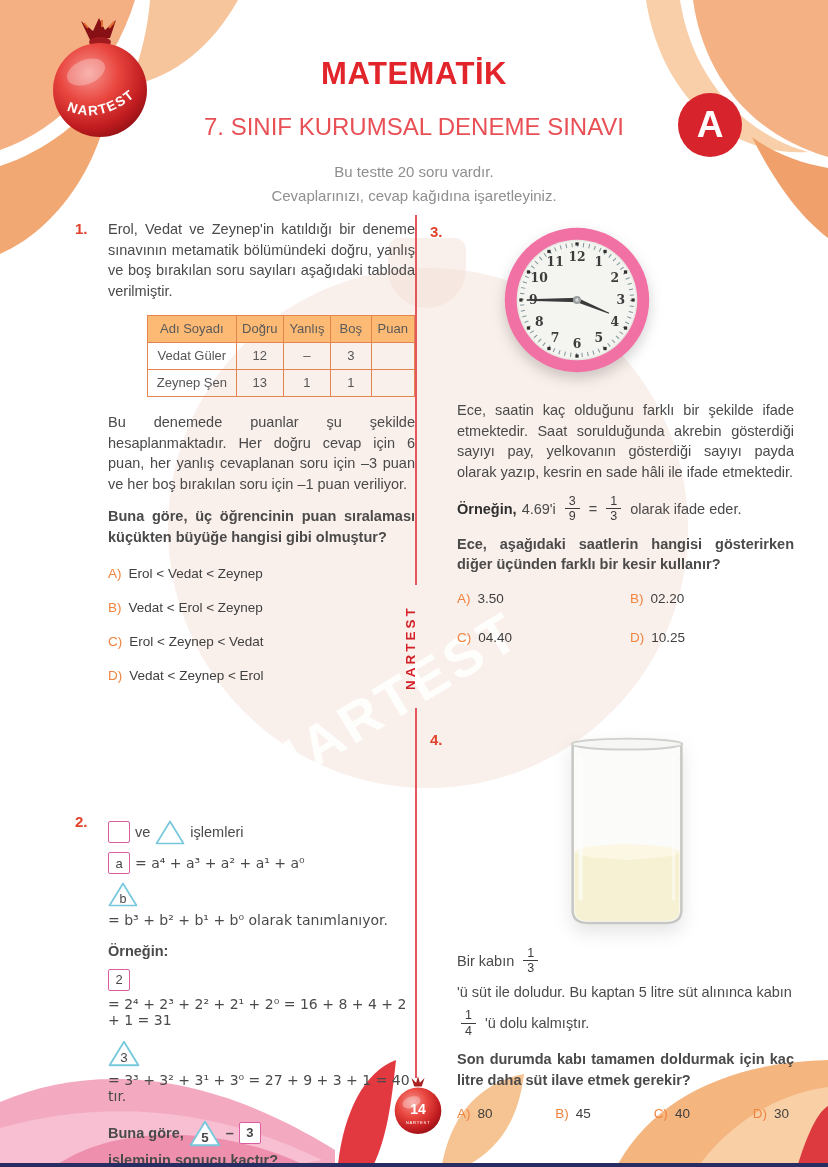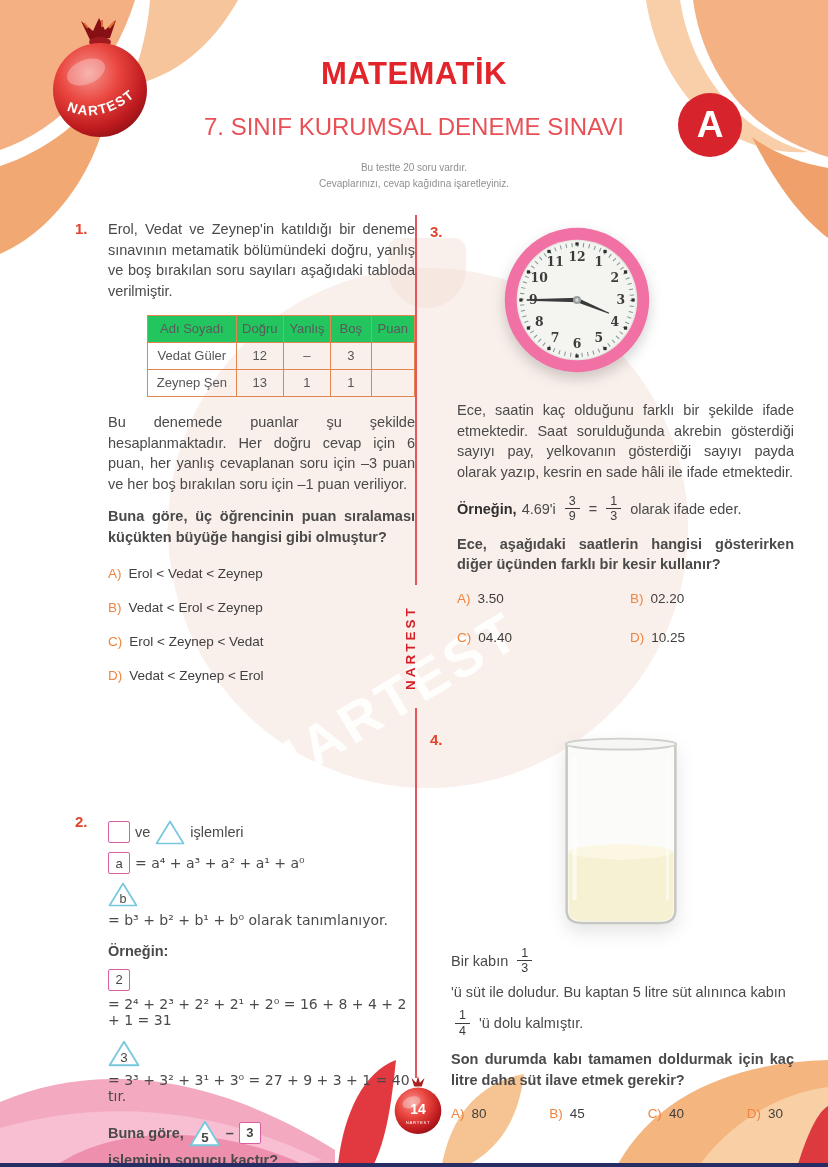--- a/index.html
+++ b/index.html
@@ -12,21 +12,21 @@
   .wm-neck{position:absolute;left:388px;top:238px;width:78px;height:70px;background:#f4e0d7;opacity:.5;
            border-radius:12px 12px 40px 40px;z-index:0;}
   .wm-text{position:absolute;left:268px;top:742px;z-index:1;color:#ffffff;font-weight:800;
            font-size:55px;letter-spacing:4px;transform:rotate(-31deg);transform-origin:0 50%;opacity:.95;
            font-family:"Liberation Sans",sans-serif;}
   .navy-bar{position:absolute;left:0;bottom:0;width:828px;height:4px;background:#272c63;z-index:4;}
   
   #header{position:absolute;left:0;top:56px;width:828px;text-align:center;z-index:3;}
   .subject{font-size:31px;font-weight:800;color:#e2242b;letter-spacing:.5px;}
   .examtitle{margin-top:21px;font-size:24px;font-weight:400;color:#e85056;}
-  .info{margin-top:19px;font-size:10px;color:#8f8f8f;line-height:1.6;}
+  .info{margin-top:19px;font-size:15px;color:#8f8f8f;line-height:1.6;}
   .badge{position:absolute;left:678px;top:93px;width:64px;height:64px;border-radius:50%;background:#d7242c;
          color:#fff;font-size:37px;font-weight:700;display:flex;align-items:center;justify-content:center;z-index:3;}
   
   .vline{position:absolute;left:415px;width:2px;background:#e4555c;z-index:2;}
   .vbrand{position:absolute;left:403px;top:589px;height:118px;width:25px;z-index:2;color:#d42127;
           font-weight:800;font-size:13.5px;letter-spacing:3px;writing-mode:vertical-rl;
           transform:rotate(180deg);text-align:center;}
   
   .qblock{position:absolute;z-index:3;}
   .qnum{position:absolute;left:0;top:1px;color:#e2432c;font-weight:700;font-size:15px;}
@@ -36,21 +36,21 @@
   .note{font-size:14px;color:#4a4a4a;}
   
   .opt{font-size:13.5px;color:#3f3f3f;display:flex;gap:7px;align-items:baseline;}
   .opt-letter{color:#ef8540;}
   .opt-stack .opt{margin-top:19px;}
   .opt-row{display:flex;justify-content:space-between;margin-top:16px;}
   .opt-grid{display:grid;grid-template-columns:173px auto;row-gap:24px;margin-top:16px;}
   
   table.score{border-collapse:collapse;margin:13px 0 15px 39px;font-size:13px;color:#565656;}
   table.score th,table.score td{border:1.4px solid #e2854e;text-align:center;padding:5px 4px;height:16px;}
-  table.score th{background:#22c55e;font-weight:400;color:#5a5a5a;}
+  table.score th{background:#fdba74;font-weight:400;color:#5a5a5a;}
   .c-name{width:102px;}.c-sm{width:40px;}.c-xs{width:37px;}
   
   .mrow{display:flex;align-items:center;gap:5px;margin:7px 0;font-size:14.5px;color:#4a4a4a;flex-wrap:wrap;}
   .math{font-family:"DejaVu Sans",sans-serif;font-size:14px;}
   .sq{display:inline-flex;width:20px;height:20px;border:1.7px solid #d85fa2;border-radius:2px;background:#fff;
       align-items:center;justify-content:center;font-size:13px;color:#474747;flex:none;}
   svg.tri{flex:none;vertical-align:middle;}
   svg.tri polygon{fill:#fff;stroke:#77c8dc;stroke-width:1.7;stroke-linejoin:round;}
   svg.tri text{font-size:12.5px;fill:#474747;text-anchor:middle;font-family:"Liberation Sans",sans-serif;}
   
@@ -307,21 +307,21 @@
         <div class="opt">
             <span class="opt-letter">D)</span>
             <span>10.25</span>
           </div>
       </div>
     </div>
   </div>
 
   <div class="qblock" style="left:430px;top:730px;width:364px;">
     <div class="qnum">4.</div>
-    <div class="qcontent" style="margin-left:21px;">
+    <div class="qcontent" style="margin-left:27px;">
       <div class="beaker-wrap">
         <svg width="168" height="198" viewBox="0 0 170 200">
           <path d="M30,10 L30,178 Q30,191 45,191 L125,191 Q140,191 140,178 L140,10" fill="#fbfbf9" stroke="#c6c6c2" stroke-width="2.5"></path>
           <path d="M32,118 Q60,127 85,127 Q110,127 138,118 L138,178 Q138,189 124,189 L46,189 Q32,189 32,178 Z" fill="#f6f1d3"></path>
           <ellipse cx="85" cy="119" rx="53" ry="7.5" fill="#fbf7e2"></ellipse>
           <ellipse cx="85" cy="10" rx="56" ry="5.5" fill="#f6f6f4" stroke="#cfcfcb" stroke-width="2"></ellipse>
           <path d="M38,22 L38,168" stroke="#ffffff" stroke-width="4" opacity="0.65"></path>
           <path d="M132,22 L132,168" stroke="#ffffff" stroke-width="3" opacity="0.5"></path>
         </svg>
       </div>

